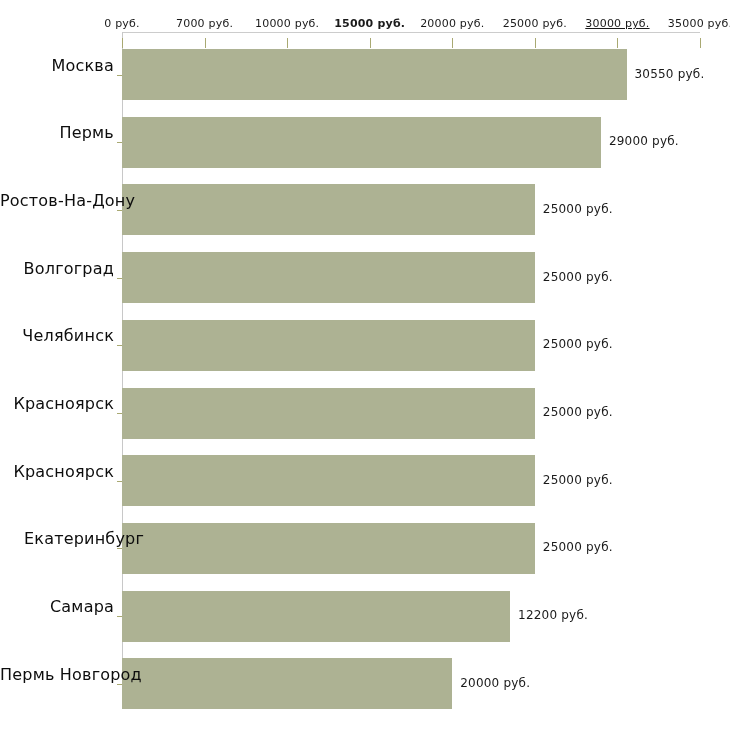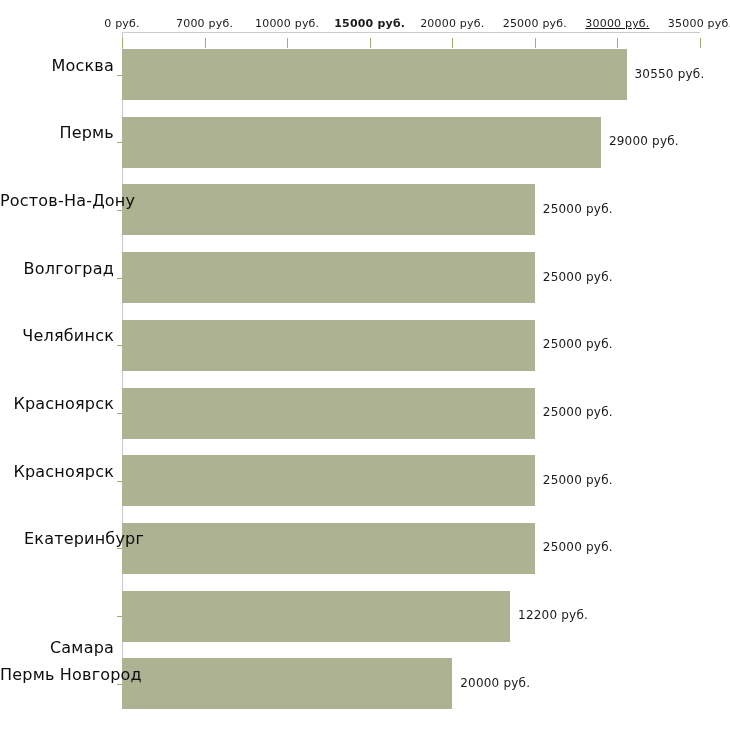--- a/index.html
+++ b/index.html
@@ -166,16 +166,16 @@
 
   <div id="cat-labels-layer">
       <div class="cat-label-wrap" style="top: 55.5px;">Москва</div>
       <div class="cat-label-wrap" style="top: 123.2px;">Пермь</div>
       <div class="cat-label-wrap" style="top: 190.9px;">Ростов-На-Дону</div>
       <div class="cat-label-wrap" style="top: 258.6px;">Волгоград</div>
       <div class="cat-label-wrap" style="top: 326.3px;">Челябинск</div>
       <div class="cat-label-wrap" style="top: 394px;">Красноярск</div>
       <div class="cat-label-wrap" style="top: 461.7px;">Красноярск</div>
       <div class="cat-label-wrap" style="top: 529.4px; padding-left: 24px;">Екатеринбург</div>
-      <div class="cat-label-wrap" style="top: 597.1px; margin-top: 41px;">Самара</div>
+      <div class="cat-label-wrap" style="top: 597.1px;">Самара</div>
       <div class="cat-label-wrap" style="top: 664.8px;">Пермь Новгород</div>
     </div>
 </div>
 
 </body></html>

